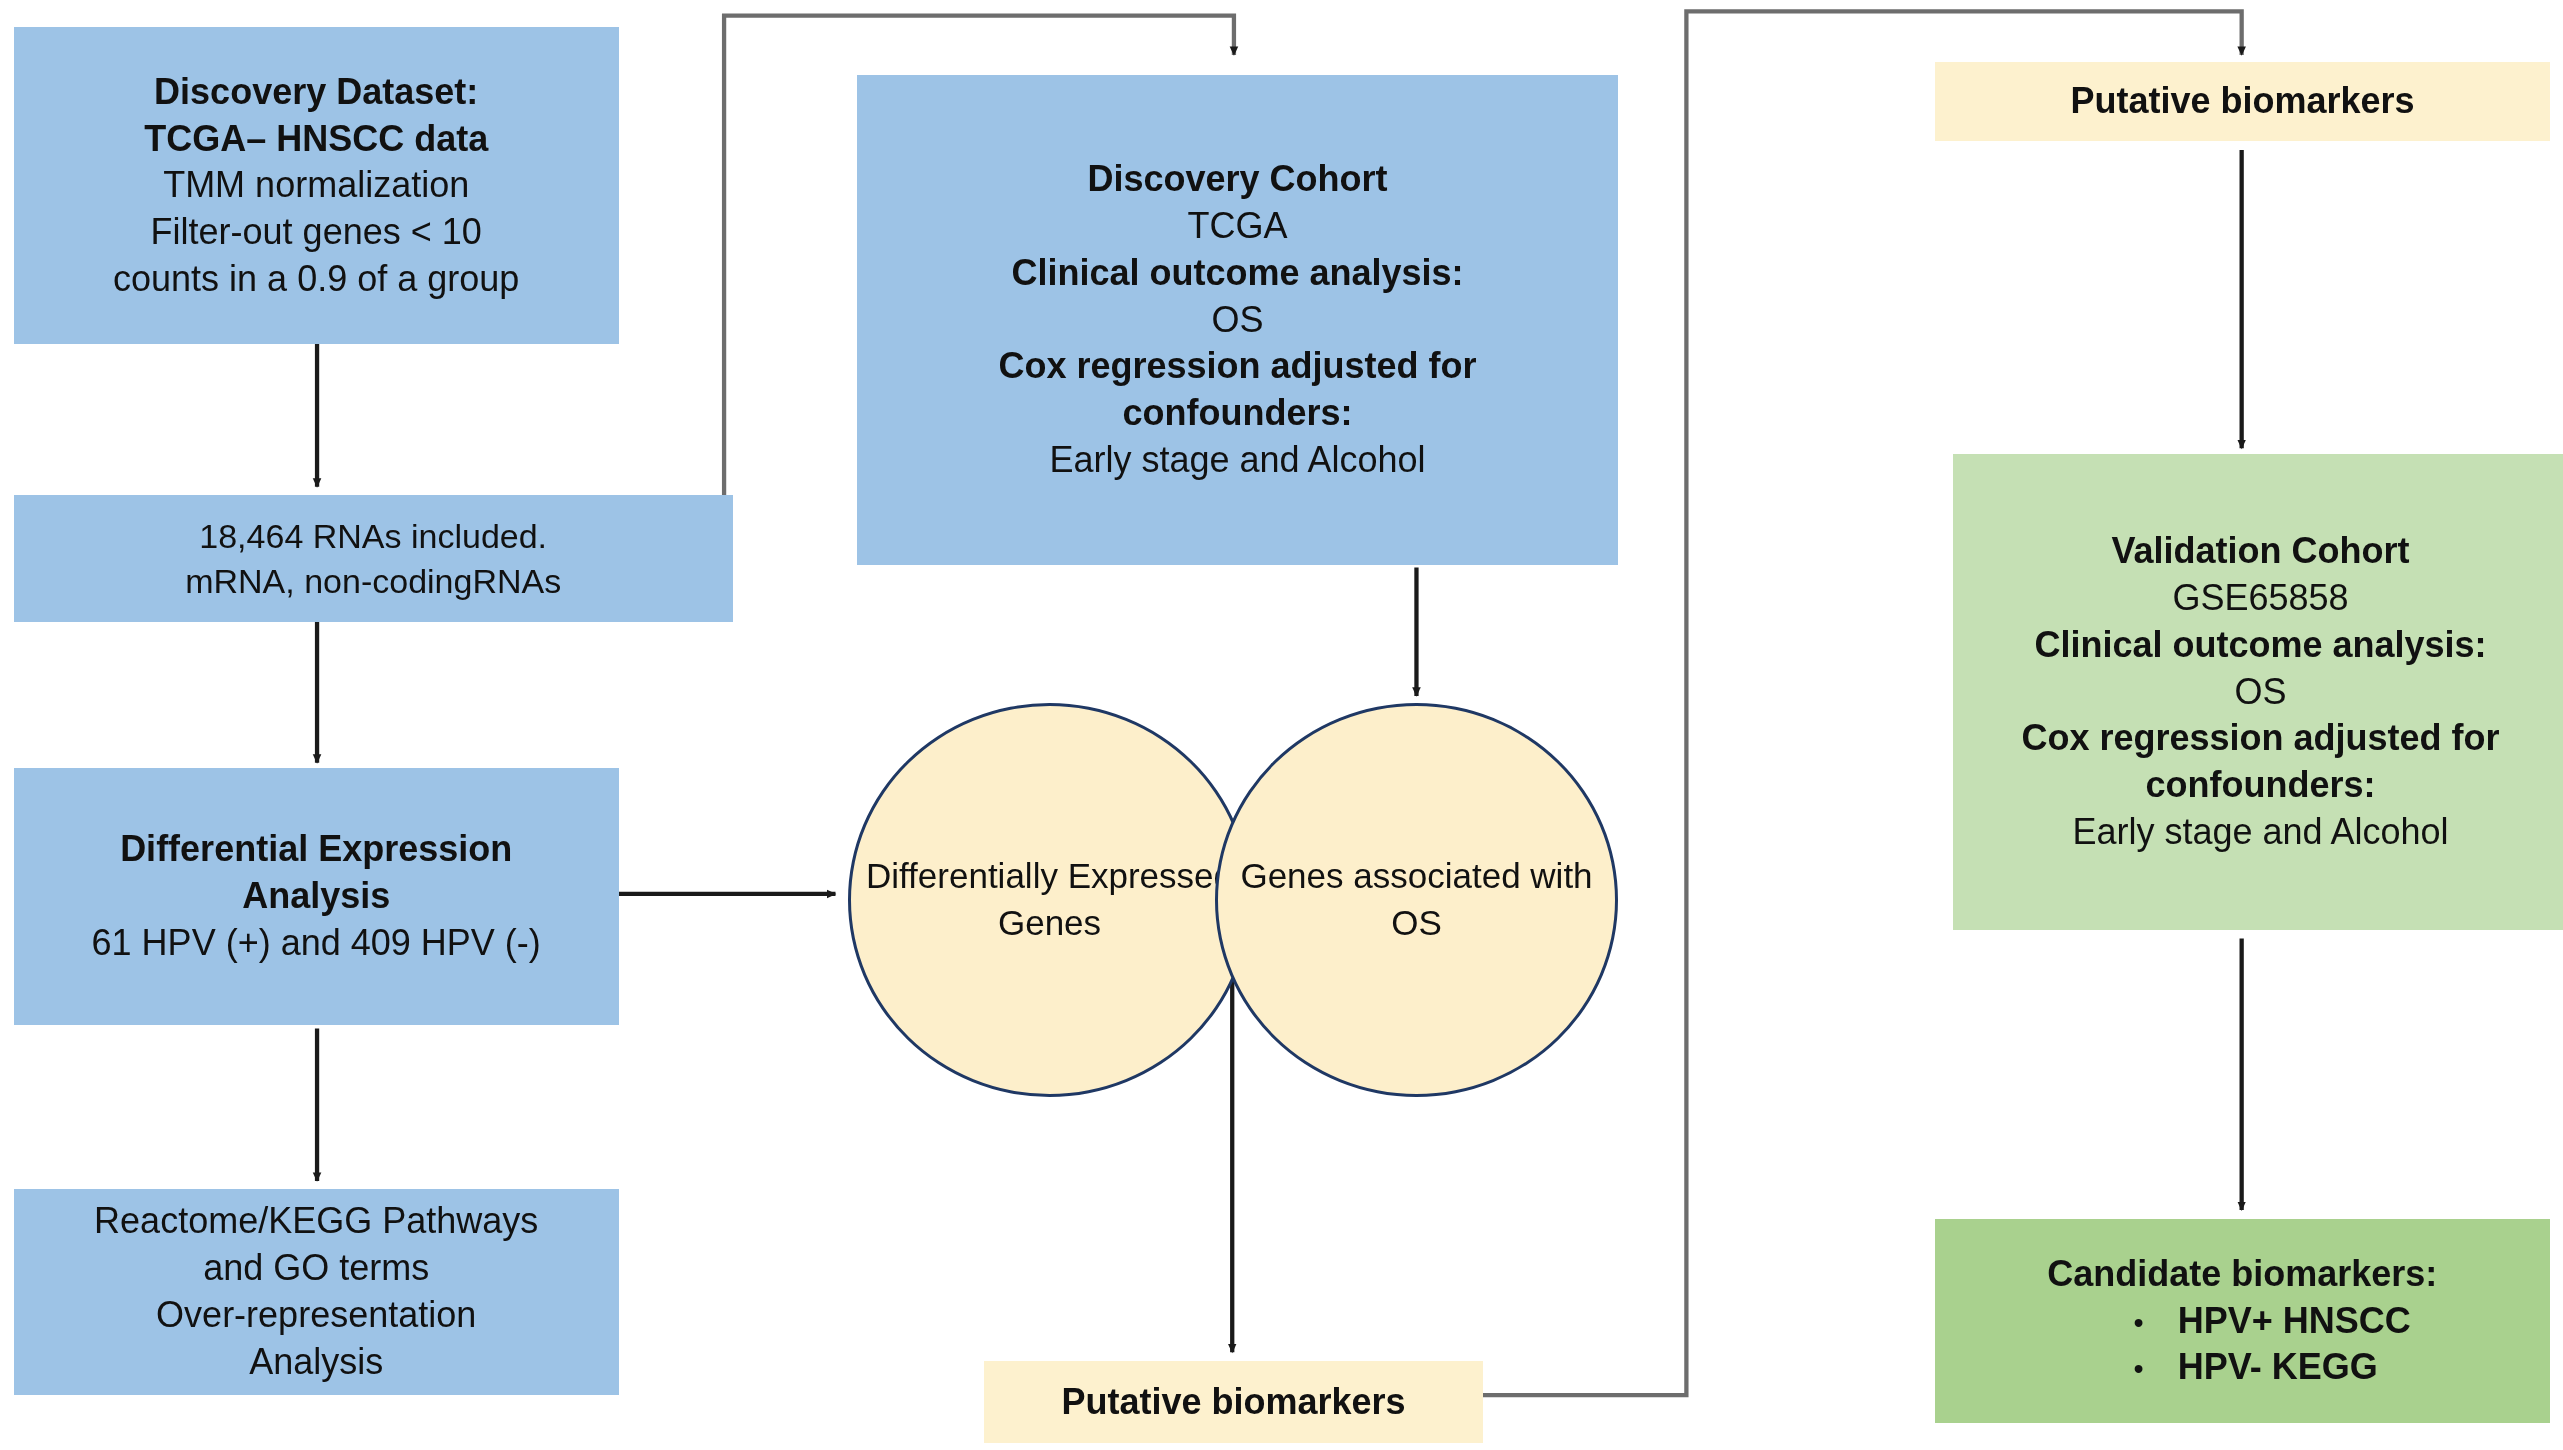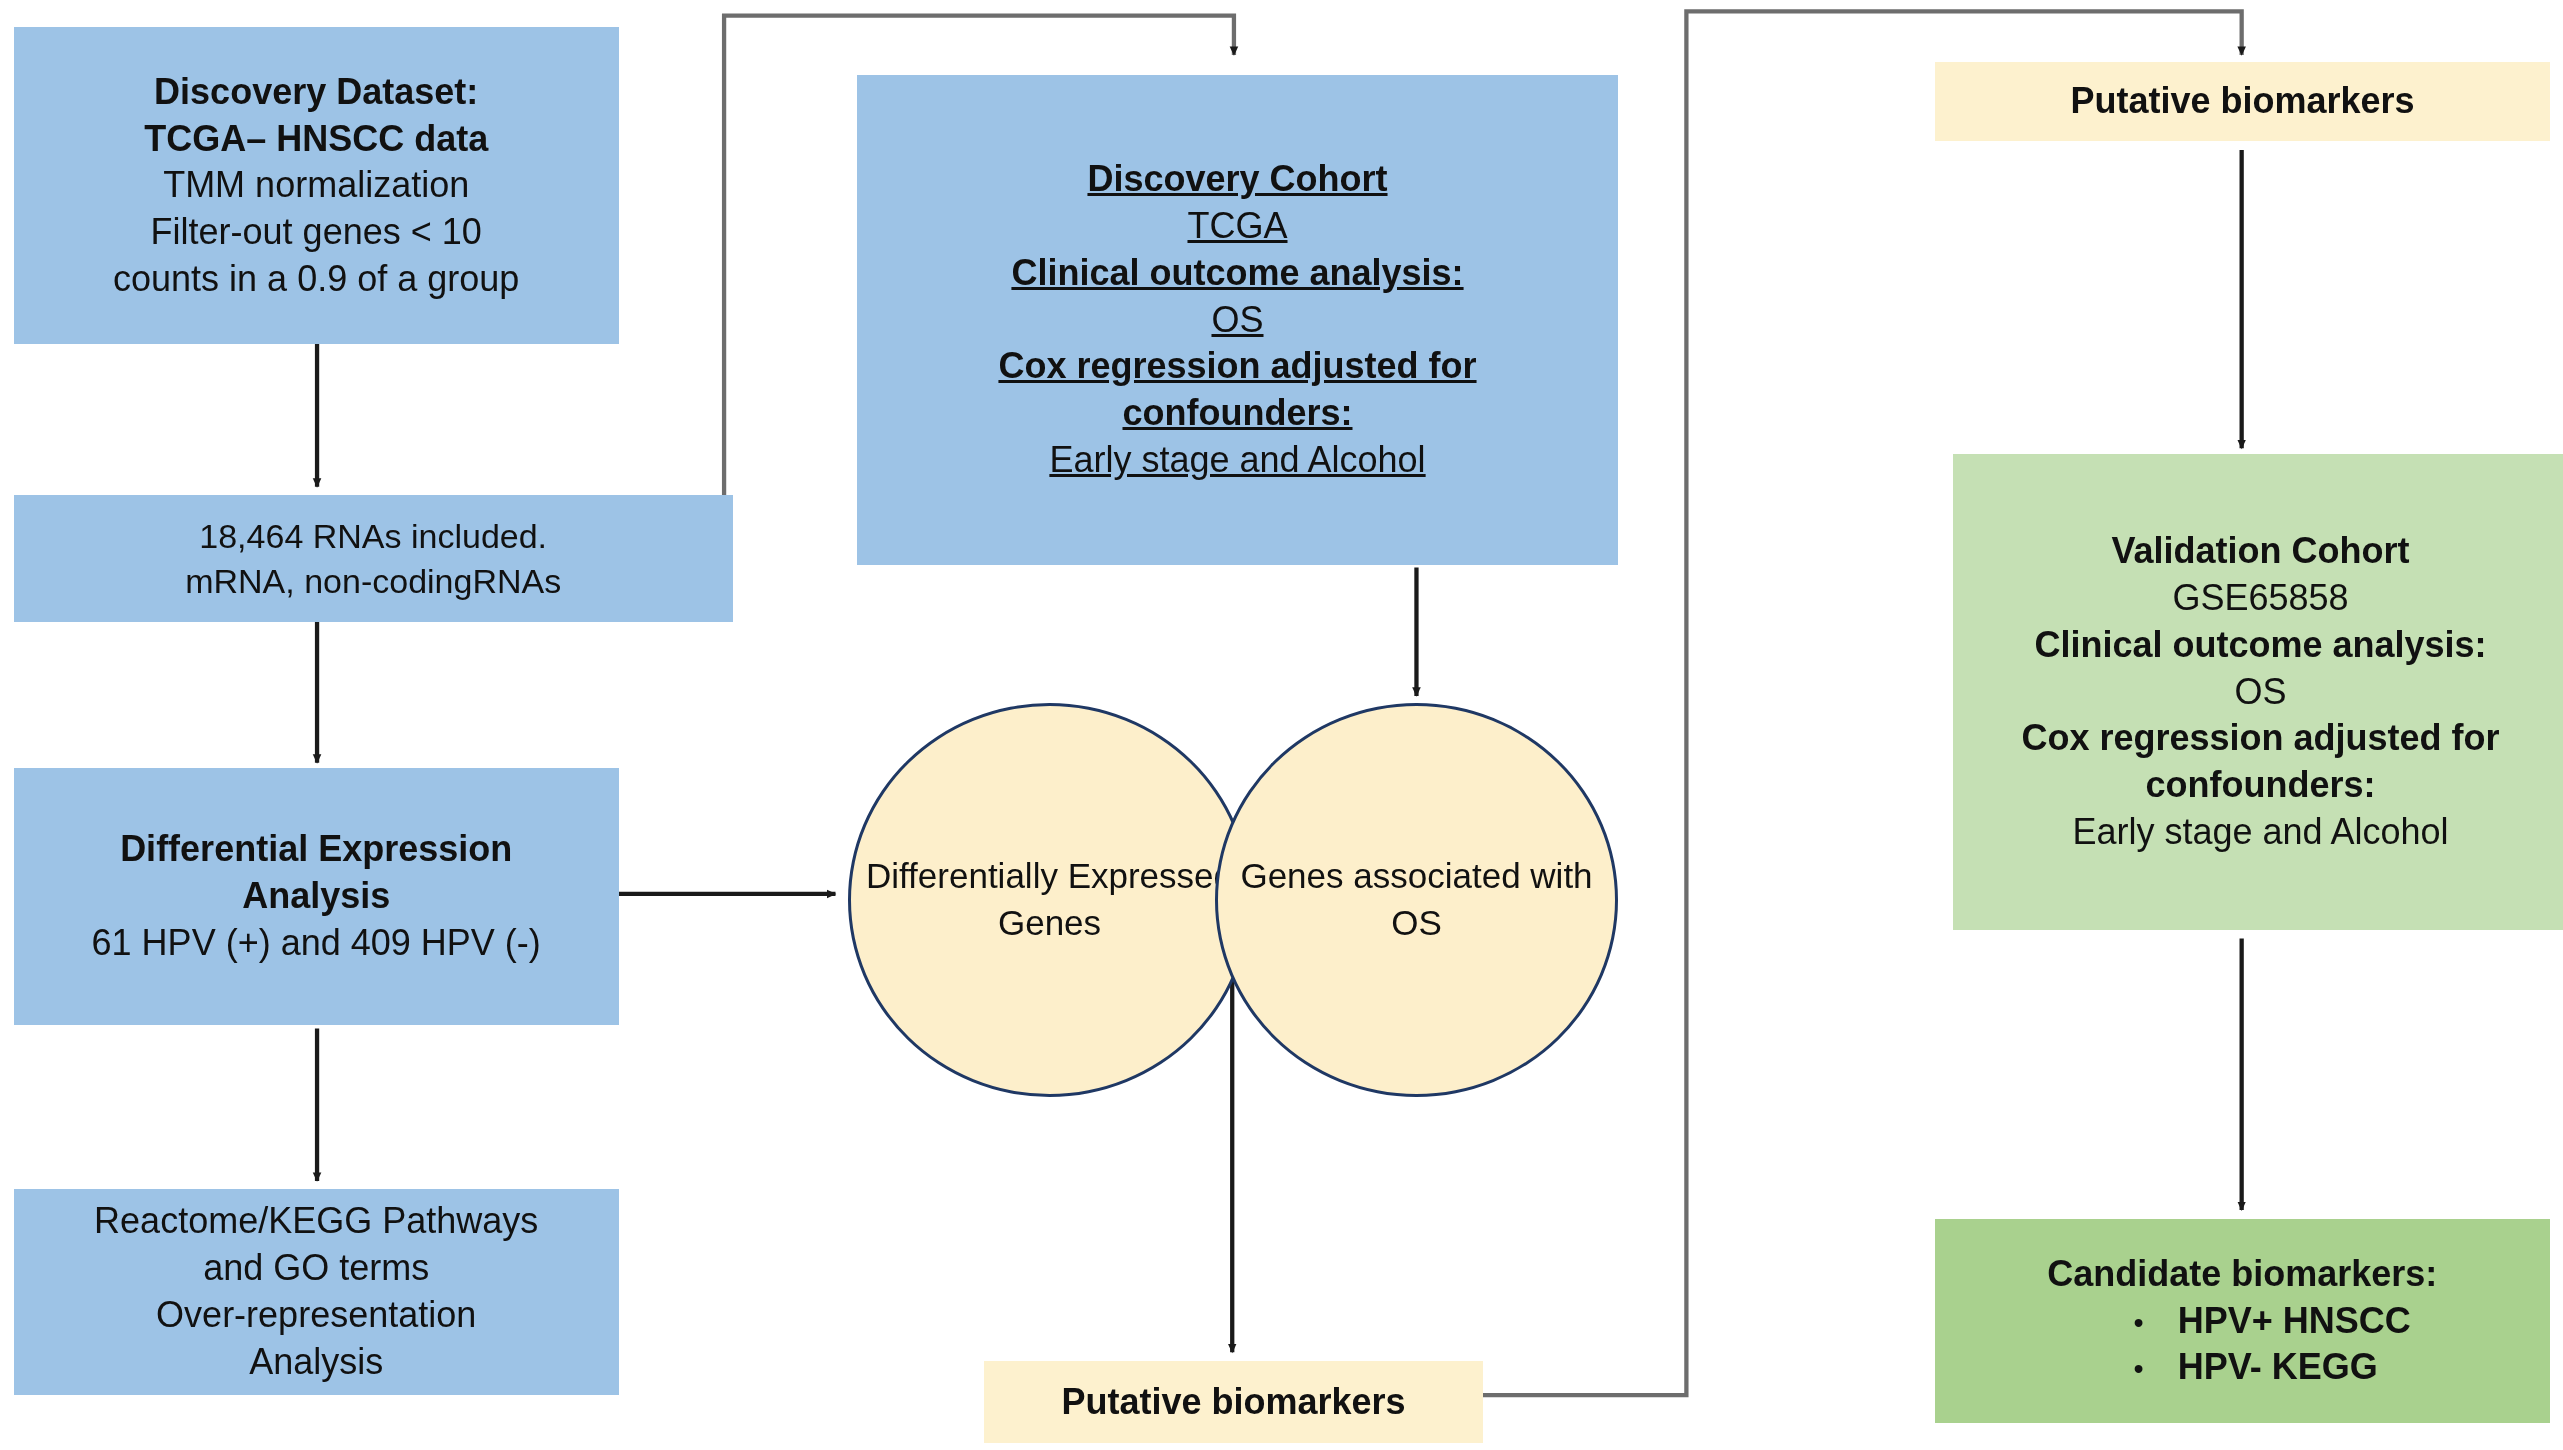--- a/index.html
+++ b/index.html
@@ -142,21 +142,21 @@
     <span class="ln">61 HPV (+) and 409 HPV (-)</span>
   </div>
 
   <div class="node blue" style="left:13.7px; top:1189px; width:605px; height:206px; font-size:36px;">
     <span class="ln">Reactome/KEGG Pathways</span>
     <span class="ln">and GO terms</span>
     <span class="ln">Over-representation</span>
     <span class="ln">Analysis</span>
   </div>
 
-  <div class="node blue" style="left:857px; top:75px; width:761px; height:490px; font-size:36px;text-decoration:underline;">
+  <div class="node blue" style="left:857px; top:75px; width:761px; height:490px; font-size:36px;">
     <span class="ln b">Discovery Cohort</span>
     <span class="ln">TCGA</span>
     <span class="ln b">Clinical outcome analysis:</span>
     <span class="ln">OS</span>
     <span class="ln b">Cox regression adjusted for</span>
     <span class="ln b">confounders:</span>
     <span class="ln">Early stage and Alcohol</span>
   </div>
 
   <div class="ellipse" style="left:848px; top:703px; width:403px; height:394px; font-size:35px;">

